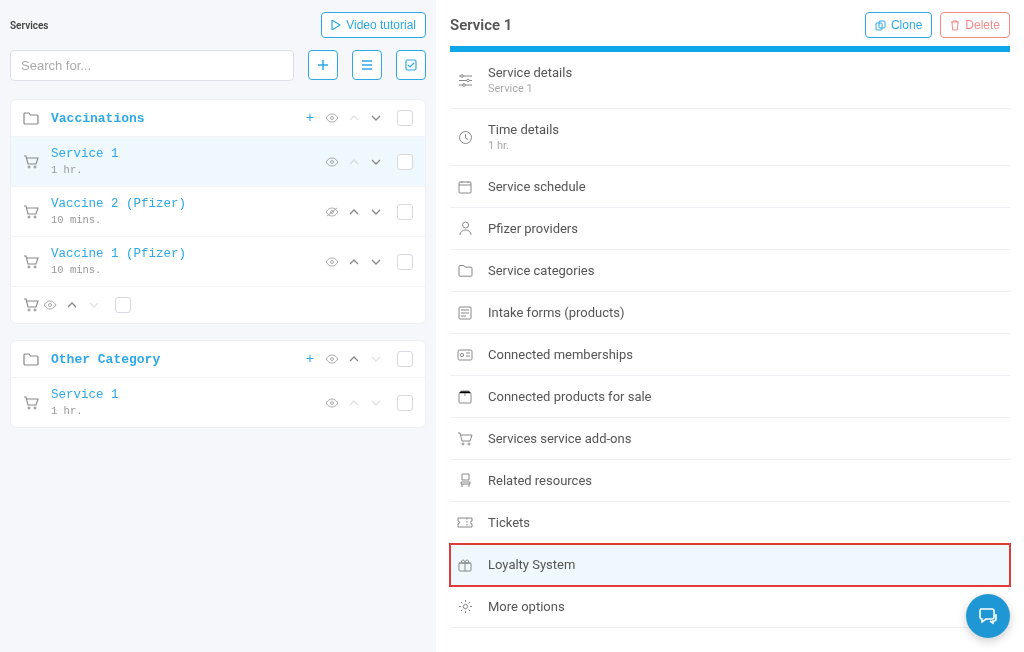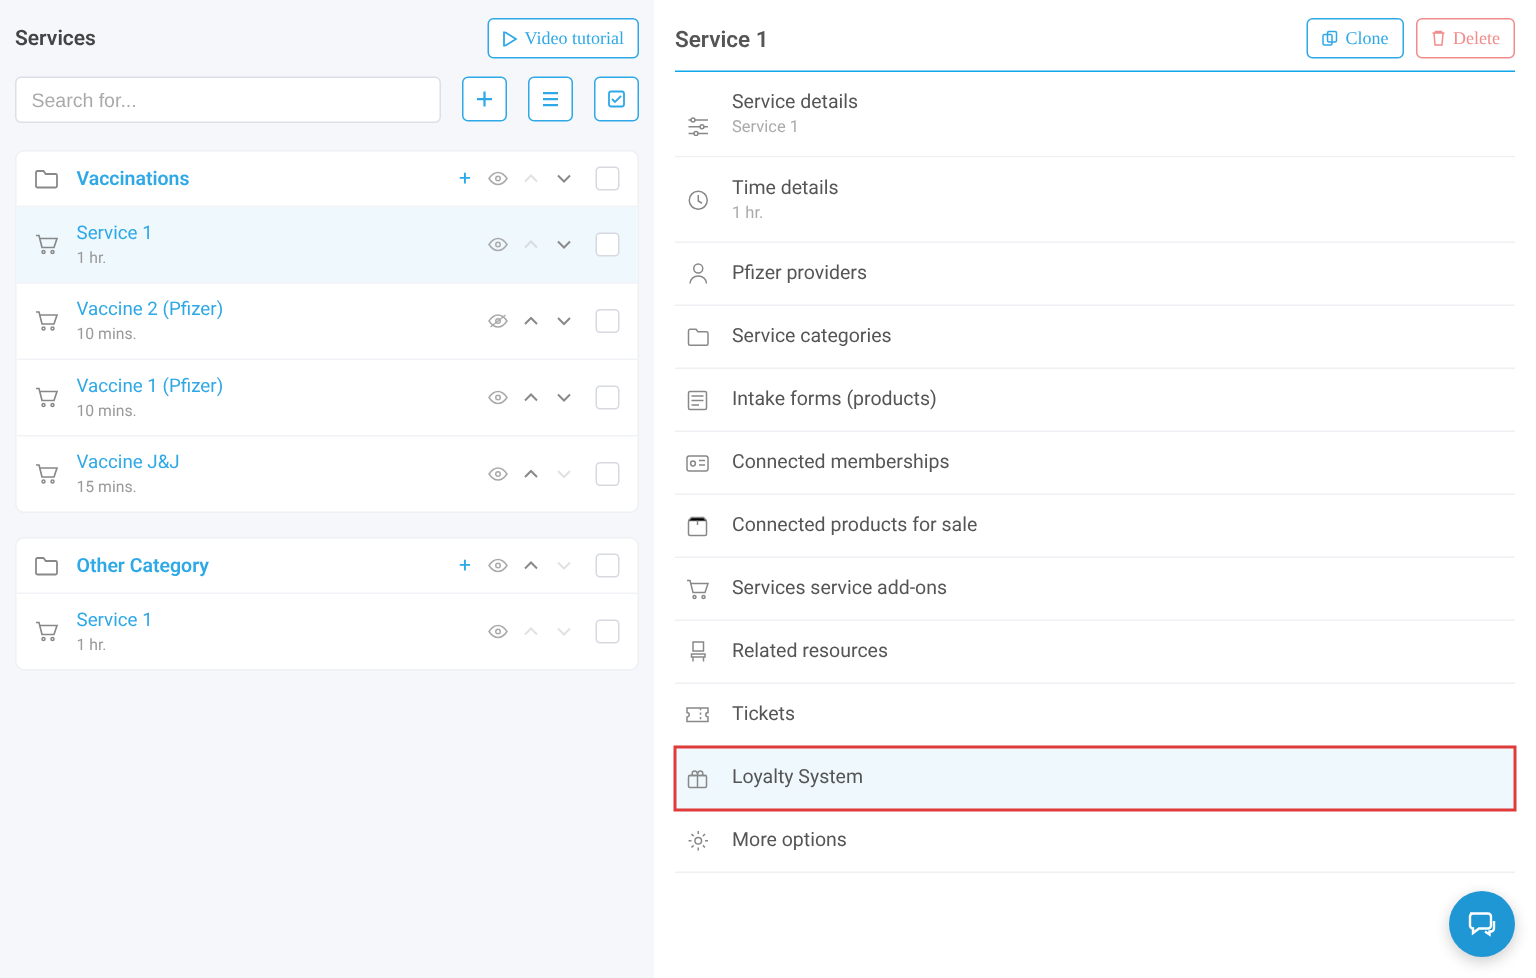--- a/index.html
+++ b/index.html
@@ -21,36 +21,35 @@
     padding: 12px 10px;
     overflow-y: auto;
   }
   .left-header {
     display: flex;
     justify-content: space-between;
     align-items: center;
     margin-bottom: 12px;
   }
   .left-title {
-    font-size: 14px;
+    font-size: 10px;
     font-weight: 600;
     color: #444;
   }
   .btn-outline {
     border: 1px solid #2ea8e6;
     color: #2ea8e6;
     background: #fff;
     border-radius: 4px;
     padding: 5px 9px;
     font-size: 12px;
     display: inline-flex;
     align-items: center;
     gap: 5px;
     cursor: pointer;
-    font-family: Liberation Serif, serif;
   }
   .btn-outline.danger {
     border-color: #f28b8b;
     color: #f28b8b;
   }
   .search-row {
     display: flex;
     gap: 14px;
     margin-bottom: 18px;
   }
@@ -75,20 +74,21 @@
     align-items: center;
     justify-content: center;
     cursor: pointer;
     font-size: 14px;
   }
   .card {
     background: #fff;
     border: 1px solid #eef0f3;
     border-radius: 6px;
     margin-bottom: 16px;
+    font-family: Liberation Mono, monospace;
   }
   .cat-row, .svc-row {
     display: flex;
     align-items: center;
     padding: 10px 12px;
     border-bottom: 1px solid #f1f3f6;
   }
   .card > :last-child { border-bottom: none; }
   .cat-row .icon, .svc-row .icon {
     width: 20px;
@@ -165,21 +165,21 @@
   }
   .section-item {
     display: flex;
     align-items: center;
     gap: 14px;
     padding: 13px 6px;
     border-bottom: 1px solid #eef0f3;
     cursor: pointer;
     background: #fff;
   }
-  .section-item:first-child { border-top: 1px solid #0ea5e9; align-items: flex-end; }
+  .section-item:first-child { border-top: 6px solid #0ea5e9; }
   .section-item .sicon {
     width: 18px;
     color: #888;
     display: inline-flex;
     justify-content: center;
   }
   .section-text .sname {
     color: #555;
     font-size: 13px;
   }
@@ -386,24 +386,20 @@
       </div>
 
       <div class="svc-row">
         <span class="icon">
             <svg width="16" height="14" viewBox="0 0 16 14">
               <path d="M1 1h2l2 8h8l2-6H4" fill="none" stroke="#888" stroke-width="1.1"></path>
               <circle cx="6" cy="12" r="1" fill="none" stroke="#888"></circle>
               <circle cx="12" cy="12" r="1" fill="none" stroke="#888"></circle>
             </svg>
           </span>
-        <div class="svc-body">
-          <div class="svc-name">Vaccine J&amp;J</div>
-          <div class="svc-sub">15 mins.</div>
-        </div>
         <span class="row-actions">
           <span class="act">
               <svg width="14" height="10" viewBox="0 0 14 10">
                 <path d="M1 5c2-3 4-4 6-4s4 1 6 4c-2 3-4 4-6 4s-4-1-6-4z" fill="none" stroke="#aaa" stroke-width="1"></path>
                 <circle cx="7" cy="5" r="1.5" fill="none" stroke="#aaa"></circle>
               </svg>
             </span>
           <span class="act">
               <svg width="10" height="6">
                 <path d="M1 5l4-4 4 4" fill="none" stroke="#888" stroke-width="1.3"></path>
@@ -527,20 +523,31 @@
         <span class="sicon">
             <svg width="15" height="15" viewBox="0 0 15 15">
               <circle cx="7.5" cy="7.5" r="6" fill="none" stroke="#888"></circle>
               <path d="M7.5 4v4l2.5 1.5" fill="none" stroke="#888"></path>
             </svg>
           </span>
         <div class="section-text">
           <div class="sname">Time details</div>
           <div class="ssub">1 hr.</div>
         </div>
+      </div>
+      <div class="section-item">
+        <span class="sicon">
+            <svg width="14" height="14" viewBox="0 0 14 14">
+              <rect x="1" y="2" width="12" height="11" rx="1" fill="none" stroke="#888"></rect>
+              <path d="M1 5h12M4 1v2M10 1v2" stroke="#888"></path>
+            </svg>
+          </span>
+        <div class="section-text">
+            <div class="sname">Service schedule</div>
+          </div>
       </div>
       <div class="section-item">
         <span class="sicon">
             <svg width="13" height="15" viewBox="0 0 13 15">
               <circle cx="6.5" cy="4" r="3" fill="none" stroke="#888"></circle>
               <path d="M1 14c0-3 2.5-5 5.5-5s5.5 2 5.5 5" fill="none" stroke="#888"></path>
             </svg>
           </span>
         <div class="section-text">
             <div class="sname">Pfizer providers</div>

